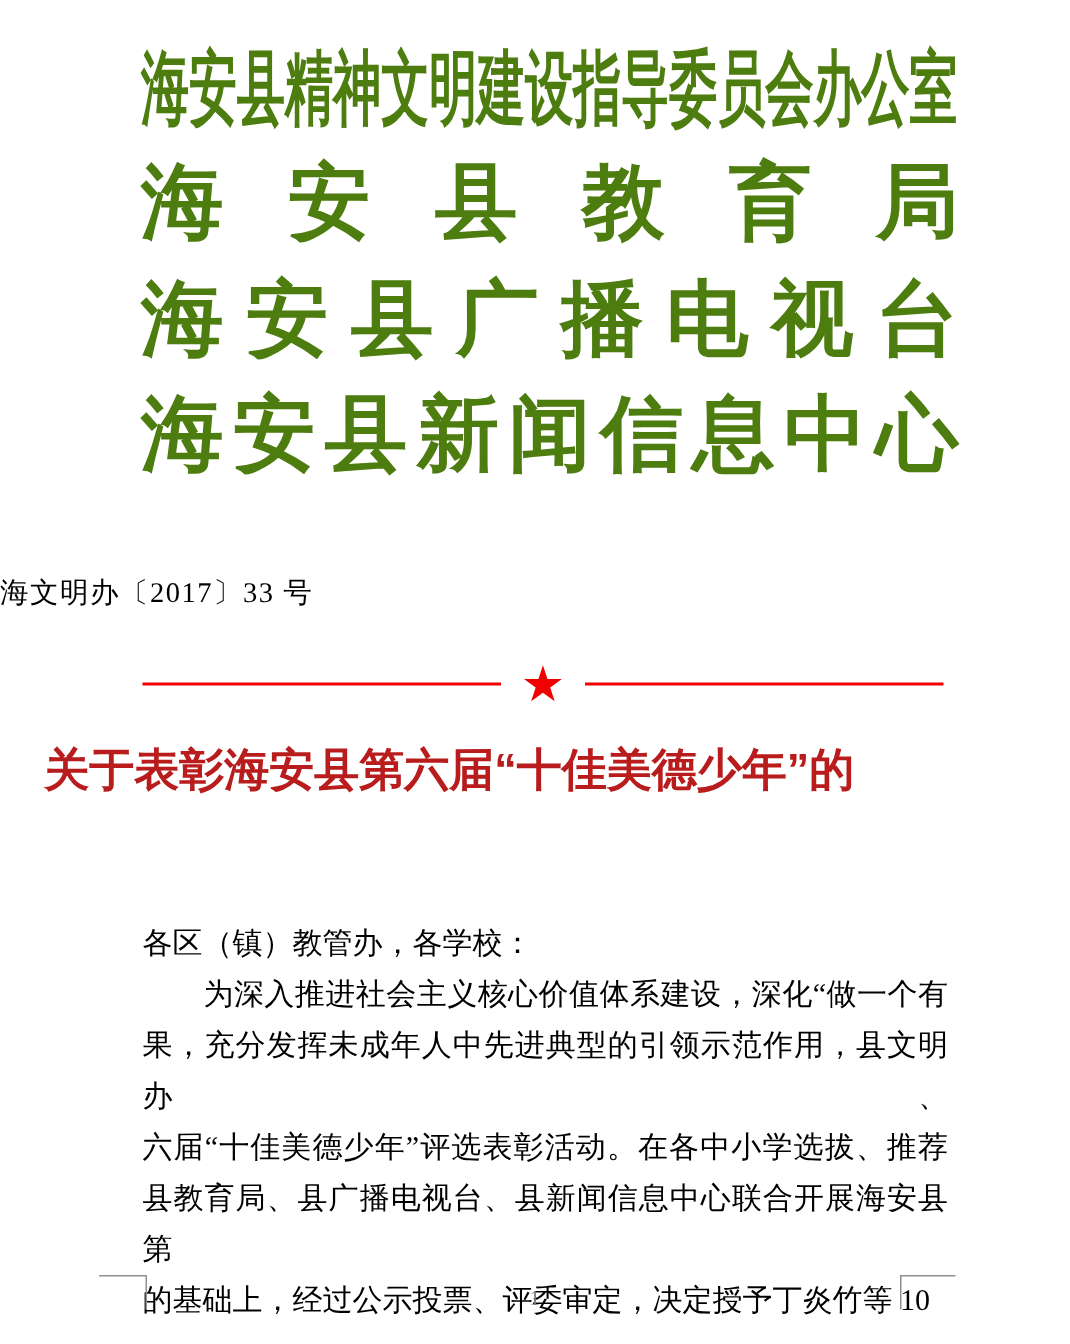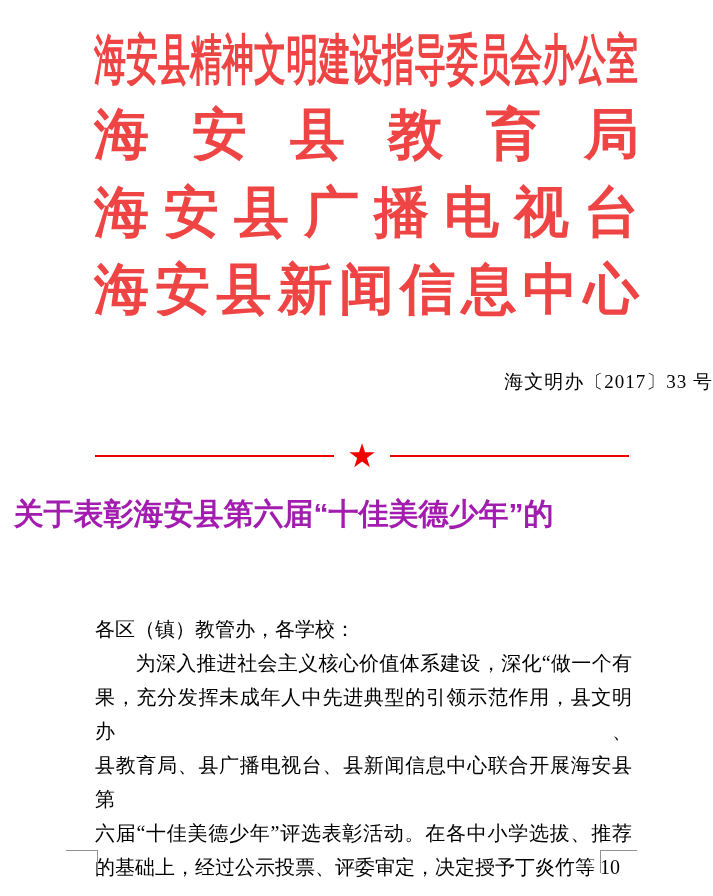--- a/index.html
+++ b/index.html
@@ -11,21 +11,21 @@
     overflow: hidden;
     font-family: "Liberation Serif", "DejaVu Serif", serif;
     color: #000000;
   }
 
   
   .org-line {
     position: absolute;
     left: 94px;
     width: 545px;
-    color: #ef4444;
+    color: #4d7c0f;
     font-family: "Liberation Sans", "DejaVu Sans", sans-serif;
     font-weight: bold;
   }
   .org-line-condensed {
     top: 30px;
     height: 60px;
     font-size: 54px;
     line-height: 58px;
   }
   .org-line-condensed .condense {
@@ -41,24 +41,24 @@
     line-height: 58px;
     height: 60px;
   }
   .org-line-2 { top: 105px; }
   .org-line-3 { top: 183px; }
   .org-line-4 { top: 260px; }
 
   
   .doc-number {
     position: absolute;
-    top: 368px;
+    top: 382px;
     left: 0;
     width: 713px;
-    text-align: right;
+    text-align: left;
     font-size: 19px;
     line-height: 28px;
     letter-spacing: 1px;
   }
 
   
   .red-rule {
     position: absolute;
     top: 438px;
     left: 95px;
@@ -77,28 +77,28 @@
     font-family: "DejaVu Sans", sans-serif;
     font-size: 33px;
     line-height: 36px;
     margin: 0 13px;
   }
 
   
   .doc-title {
     position: absolute;
     top: 492px;
-    left: 0;
+    left: 16px;
     width: 567px;
     text-align: center;
     font-family: "Liberation Sans", "DejaVu Sans", sans-serif;
     font-weight: bold;
     font-size: 30px;
     line-height: 44px;
-    color: #a21caf;
+    color: #b91c1c;
   }
 
   
   .body-text {
     position: absolute;
     top: 612px;
     left: 95px;
     width: 537px;
     font-size: 20px;
     line-height: 34px;
@@ -186,22 +186,22 @@
   </div>
 
   <div class="doc-title">
     <div>关于表彰海安县第六届“十佳美德少年”的</div>
   </div>
 
   <div class="body-text">
     <div class="line">各区（镇）教管办，各学校：</div>
     <div class="line fill">　　为深入推进社会主义核心价值体系建设，深化“做一个有</div>
     <div class="line fill">果，充分发挥未成年人中先进典型的引领示范作用，县文明办、</div>
+    <div class="line fill">六届“十佳美德少年”评选表彰活动。在各中小学选拔、推荐</div>
     <div class="line fill">县教育局、县广播电视台、县新闻信息中心联合开展海安县第</div>
-    <div class="line fill">六届“十佳美德少年”评选表彰活动。在各中小学选拔、推荐</div>
     <div class="line">的基础上，经过公示投票、评委审定，决定授予丁炎竹等 10</div>
   </div>
 
   <div class="boundary-mark boundary-mark-left"></div>
   <div class="boundary-mark boundary-mark-right"></div>
   <div class="page-number">1</div>
 
 </div>
 
 </body></html>

